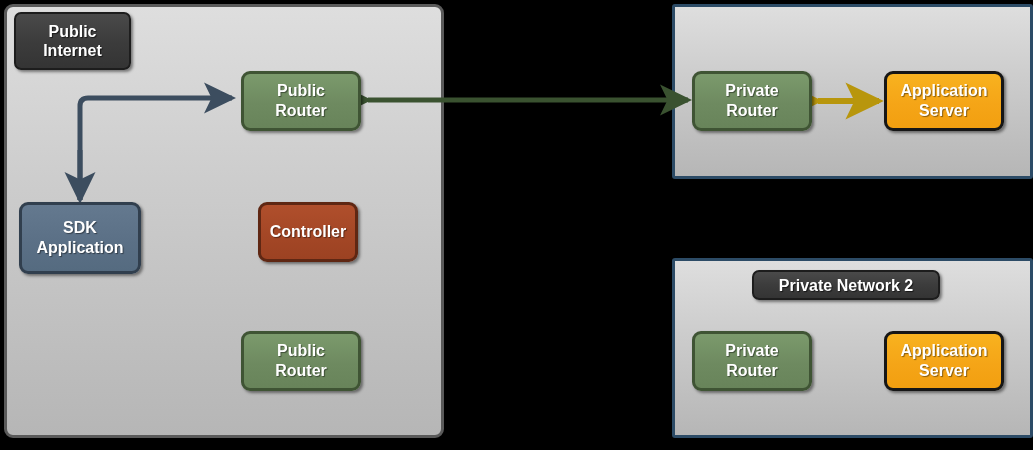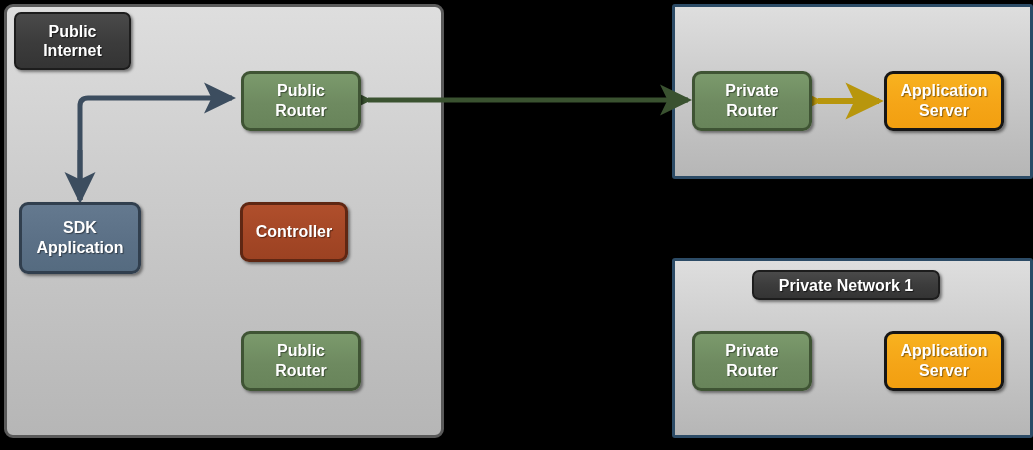--- a/index.html
+++ b/index.html
@@ -146,21 +146,21 @@
 
   <div class="plaque plaque-public-internet">
     <span class="lbl">Public
 Internet</span>
   </div>
 
   <div class="zone zone-private"></div>
 
   <div class="zone zone-private zone-private-2"></div>
   <div class="plaque plaque-pn2">
-    <span class="lbl">Private Network 1</span>
+    <span class="lbl">Private Network 2</span>
   </div>
 
   <svg id="links" viewBox="0 0 1033 450" xmlns="http://www.w3.org/2000/svg">
     <defs>
       <marker id="arw-blue" markerWidth="7" markerHeight="7" refX="5.6" refY="3.5" orient="auto" markerUnits="strokeWidth">
         <path d="M0,0.4 L6.4,3.5 L0,6.6 L1.5,3.5 Z" fill="#3c4d5f"></path>
       </marker>
       <marker id="arw-green-s" markerWidth="7" markerHeight="7" refX="5.6" refY="3.5" orient="auto" markerUnits="strokeWidth">
         <path d="M0,0.4 L6.4,3.5 L0,6.6 L1.5,3.5 Z" fill="#3a5230"></path>
       </marker>
@@ -186,21 +186,21 @@
   <div class="node node-router" style="left:241px; top:71px; width:120px; height:60px;">
     <span class="lbl">Public
 Router</span>
   </div>
 
   <div class="node node-sdk" style="left:19px; top:202px; width:122px; height:72px;">
     <span class="lbl">SDK
 Application</span>
   </div>
 
-  <div class="node node-controller" style="left:240px; top:202px; width:108px; height:60px;">
+  <div class="node node-controller" style="left:258px; top:202px; width:100px; height:60px;">
     <span class="lbl">Controller</span>
   </div>
 
   <div class="node node-router" style="left:241px; top:331px; width:120px; height:60px;">
     <span class="lbl">Public
 Router</span>
   </div>
 
   <div class="node node-router" style="left:692px; top:71px; width:120px; height:60px;">
     <span class="lbl">Private

